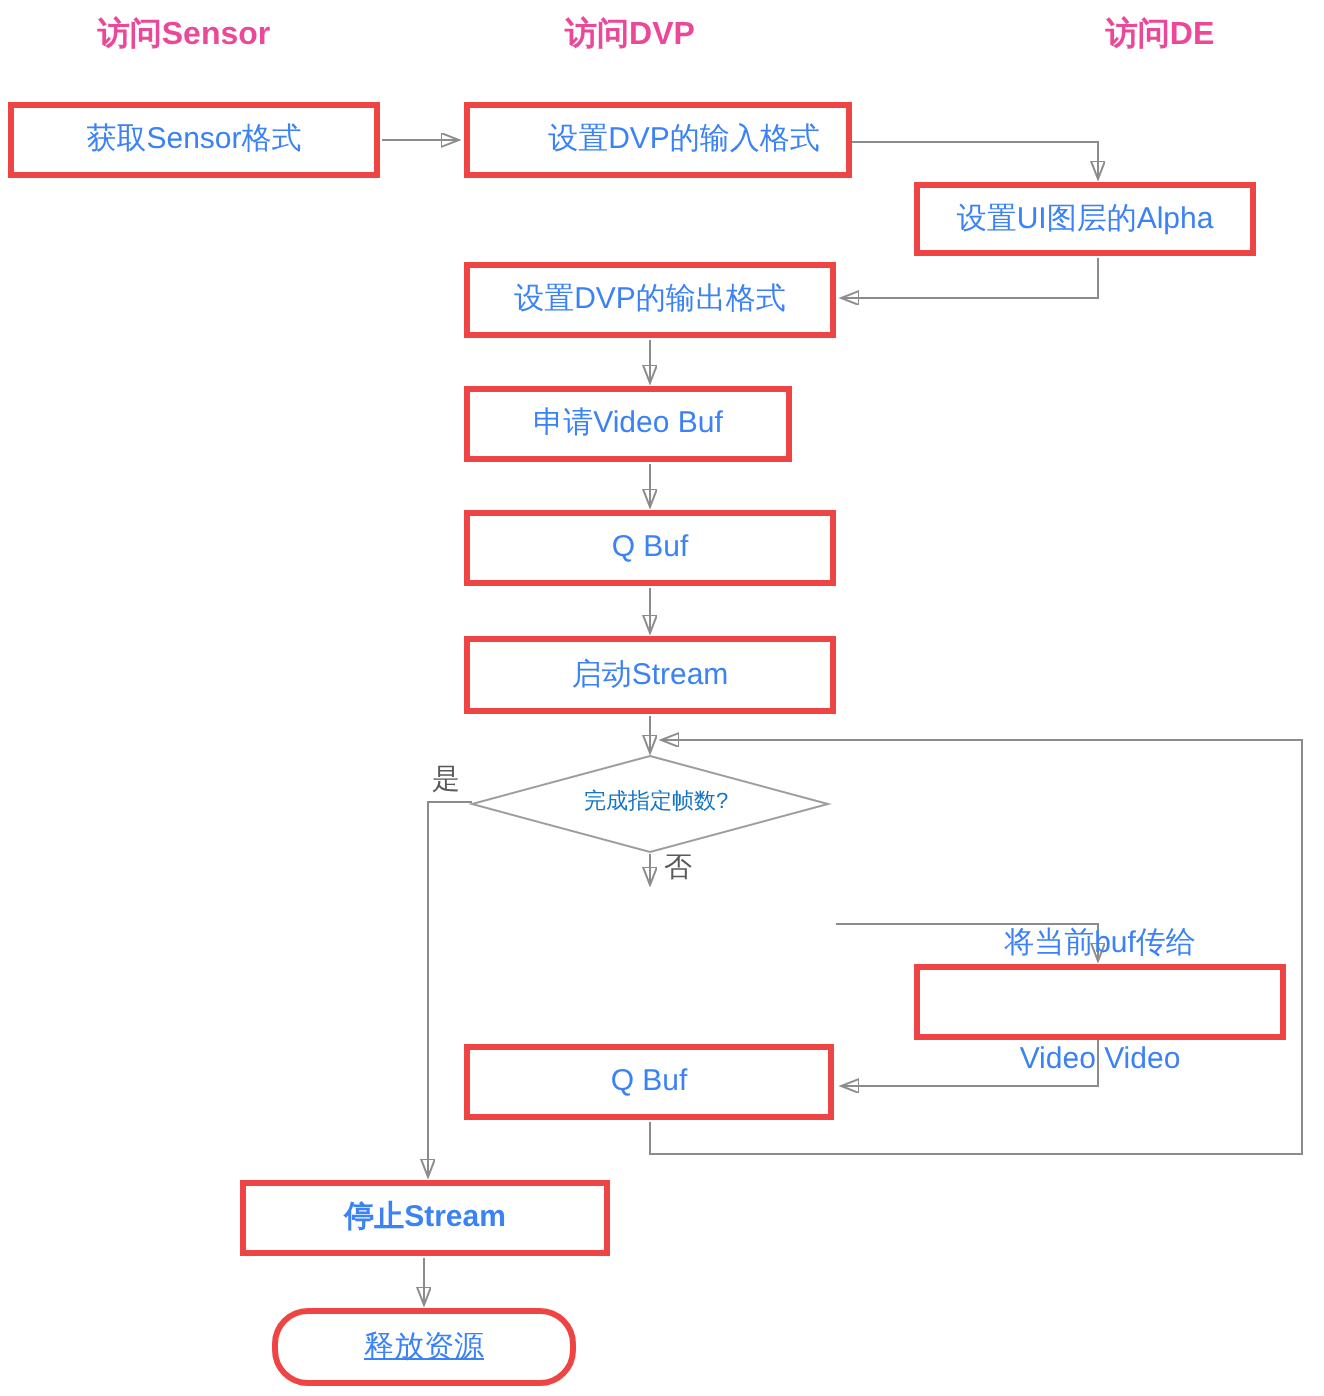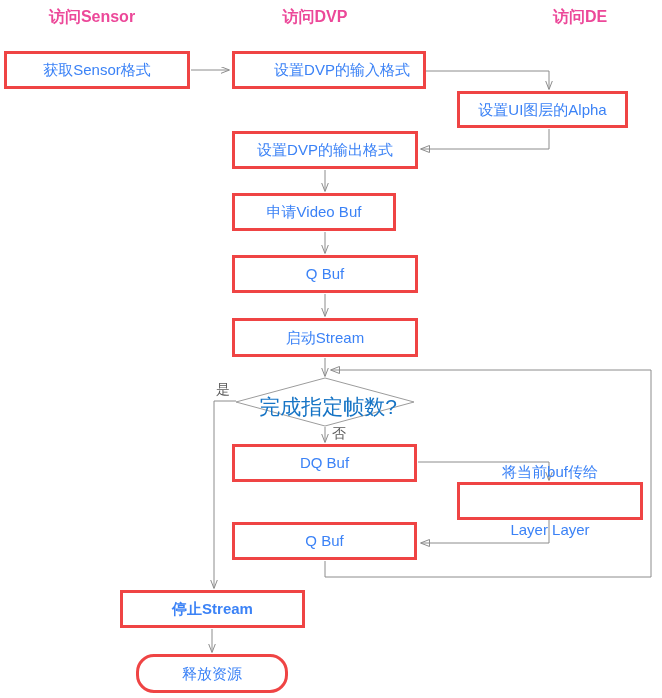--- a/index.html
+++ b/index.html
@@ -45,31 +45,32 @@
     align-items: center;
     justify-content: center;
     color: #3b82f6;
     font-size: 15px;
     line-height: 18px;
     text-align: center;
     white-space: nowrap;
   }
   .node.rounded {
     border-radius: 18px;
+    text-decoration: underline;
   }
   .diamond-shape {
     position: absolute;
     left: 0;
     top: 0;
   }
   .diamond-label {
     position: absolute;
     transform: translateX(-50%);
     color: #1674c5;
-    font-size: 21px;
+    font-size: 11px;
     white-space: nowrap;
   }
   .edge-label {
     position: absolute;
     color: #595959;
     font-size: 14px;
     white-space: nowrap;
   }
 </style>
 </head>
@@ -123,26 +124,23 @@
     <span>Q Buf</span>
   </div>
   <div class="node" style="left:232px; top:318px; width:186px; height:39px;">
     <span>启动Stream</span>
   </div>
 
   <div class="diamond-label" style="left:328px; top:393px;">完成指定帧数?</div>
   <div class="edge-label" style="left:216px; top:381px;">是</div>
   <div class="edge-label" style="left:332px; top:425px;">否</div>
 
-  <div class="node" style="left:232px; top:444px; width:185px; height:38px;">
-    <span>DQ Buf</span>
-  </div>
   <div class="node" style="left:457px; top:482px; width:186px; height:38px;gap:40px;">
     <span>将当前buf传给</span>
-    <span>Layer Layer</span>
+    <span>Video Video</span>
   </div>
   <div class="node" style="left:232px; top:522px; width:185px; height:38px;">
     <span>Q Buf</span>
   </div>
   <div class="node" style="left:120px; top:590px; width:185px; height:38px;font-weight:bold;">
     <span>停止Stream</span>
   </div>
   <div class="node rounded" style="left:136px; top:654px; width:152px; height:39px;">
     <span>释放资源</span>
   </div>

